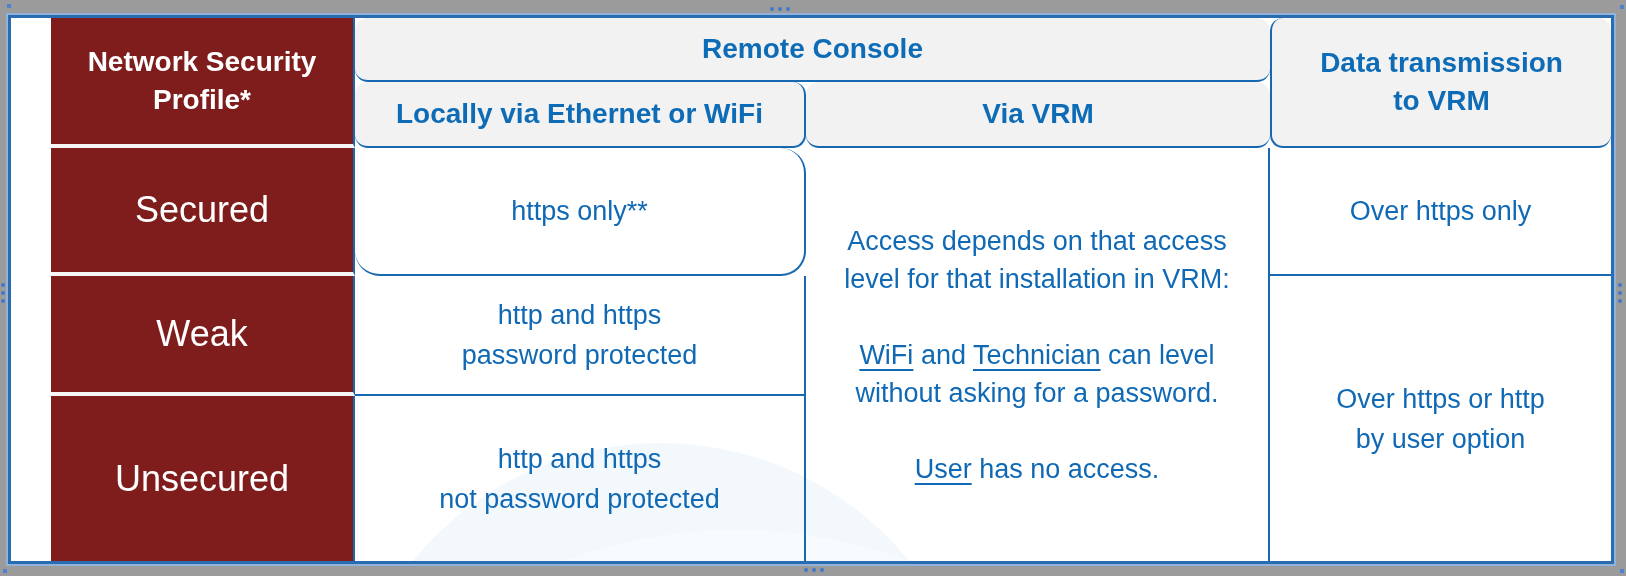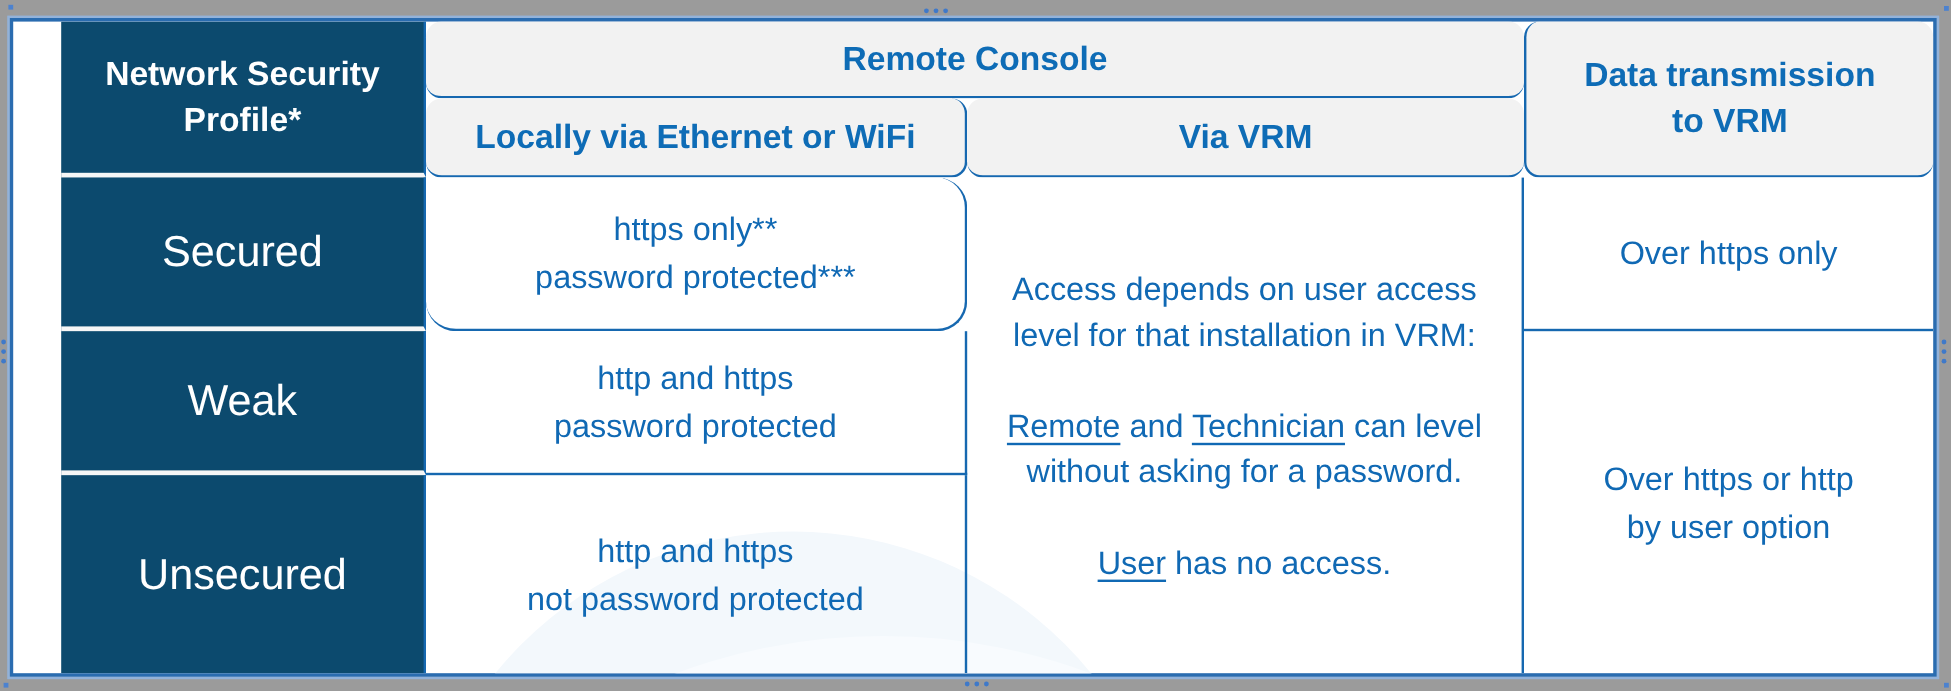--- a/index.html
+++ b/index.html
@@ -17,21 +17,21 @@
     border:3px solid #2a6cb0;
     box-shadow:0 0 0 2px #93b2d9;
     background:#ffffff;
     overflow:hidden;
   }
   .cell{
     position:relative;z-index:1;
     display:flex;flex-direction:column;align-items:center;justify-content:center;
     text-align:center;box-sizing:border-box;
   }
-  .bluecell{background:#0c4a6e;margin-left:40px;}
+  .bluecell{background:#7f1d1d;margin-left:40px;}
   .hdrcell{background:#f2f2f2;border-radius:13px;}
   .br{border-right:2px solid #1668b0;}
   .bb{border-bottom:2px solid #1668b0;}
   .bl{border-left:2px solid #1668b0;}
   .bw{border-bottom:4px solid #f6f6f6;}
   
   .h{font-weight:bold;color:#0e6cb6;font-size:28px;line-height:38px;}
   .wh{font-weight:bold;color:#ffffff;font-size:28px;line-height:38px;}
   .w{color:#ffffff;font-size:36px;line-height:36px;}
   .b{color:#1069b4;font-size:27px;line-height:40px;}
@@ -96,30 +96,29 @@
   </div>
   <div class="cell hdrcell bb c-viavrm">
     <div class="h">Via VRM</div>
   </div>
 
   <div class="cell bluecell br bw c-secured">
     <div class="w">Secured</div>
   </div>
   <div class="cell br bb c-https">
     <div class="b">https only**</div>
-    <div class="b">password protected***</div>
   </div>
 
   <div class="cell br c-access" style="padding:0 10px;">
     <div class="vrm-p">
-      <div>Access depends on user access</div>
+      <div>Access depends on that access</div>
       <div>level for that installation in VRM:</div>
     </div>
     <div class="vrm-p">
-      <div><span class="u">Remote</span><span> and </span><span class="u">Technician</span><span> can level</span></div>
+      <div><span class="u">WiFi</span><span> and </span><span class="u">Technician</span><span> can level</span></div>
       <div>without asking for a password.</div>
     </div>
     <div class="vrm-p">
       <div><span class="u">User</span><span> has no access.</span></div>
     </div>
   </div>
 
   <div class="cell bb c-overhttps">
     <div class="b">Over https only</div>
   </div>

